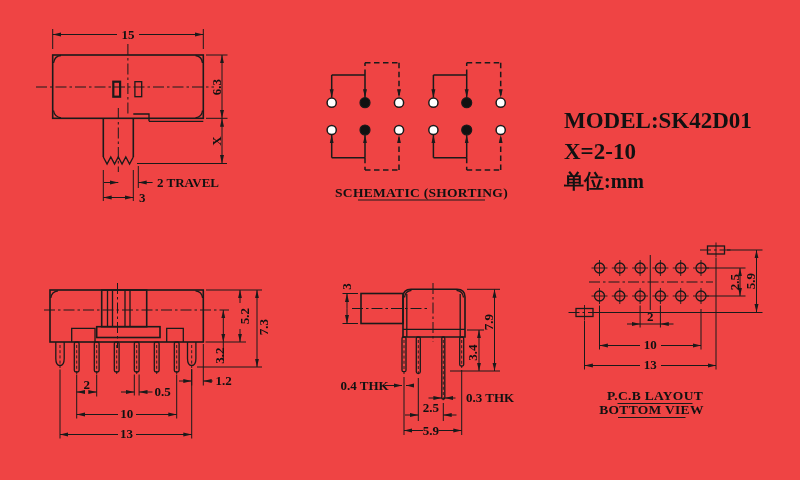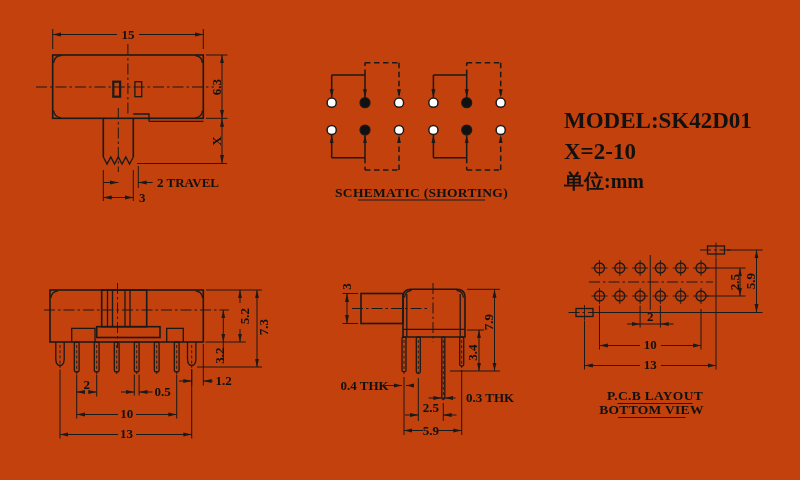--- a/index.html
+++ b/index.html
@@ -1,16 +1,16 @@
 <!DOCTYPE html>
 <html><head>
 <meta charset="utf-8">
 <style>
   html,body{margin:0;padding:0;background:#ffffff;}
-  .stage{position:relative;width:800px;height:480px;background:#c2410c;overflow:hidden;}
+  .stage{position:relative;width:800px;height:480px;background:#ef4444;overflow:hidden;}
   svg{position:absolute;left:0;top:0;}
   
   .ol{stroke:#1a1a1a;stroke-width:1.6;fill:none;}           
   .ml{stroke:#1a1a1a;stroke-width:1.3;fill:none;}           
   .dl{stroke:#1a1a1a;stroke-width:1;fill:none;}             
   .cl{stroke:#1a1a1a;stroke-width:1;fill:none;stroke-dasharray:11 3 2.5 3;} 
   .pd{stroke:#1a1a1a;stroke-width:.9;fill:none;stroke-dasharray:3 2.2;}     
   .ss{stroke:#1a1a1a;stroke-width:1.5;fill:none;}           
   .sd{stroke:#1a1a1a;stroke-width:1.5;fill:none;stroke-dasharray:5.5 3.5;}  
   .ae{marker-end:url(#ar);}

